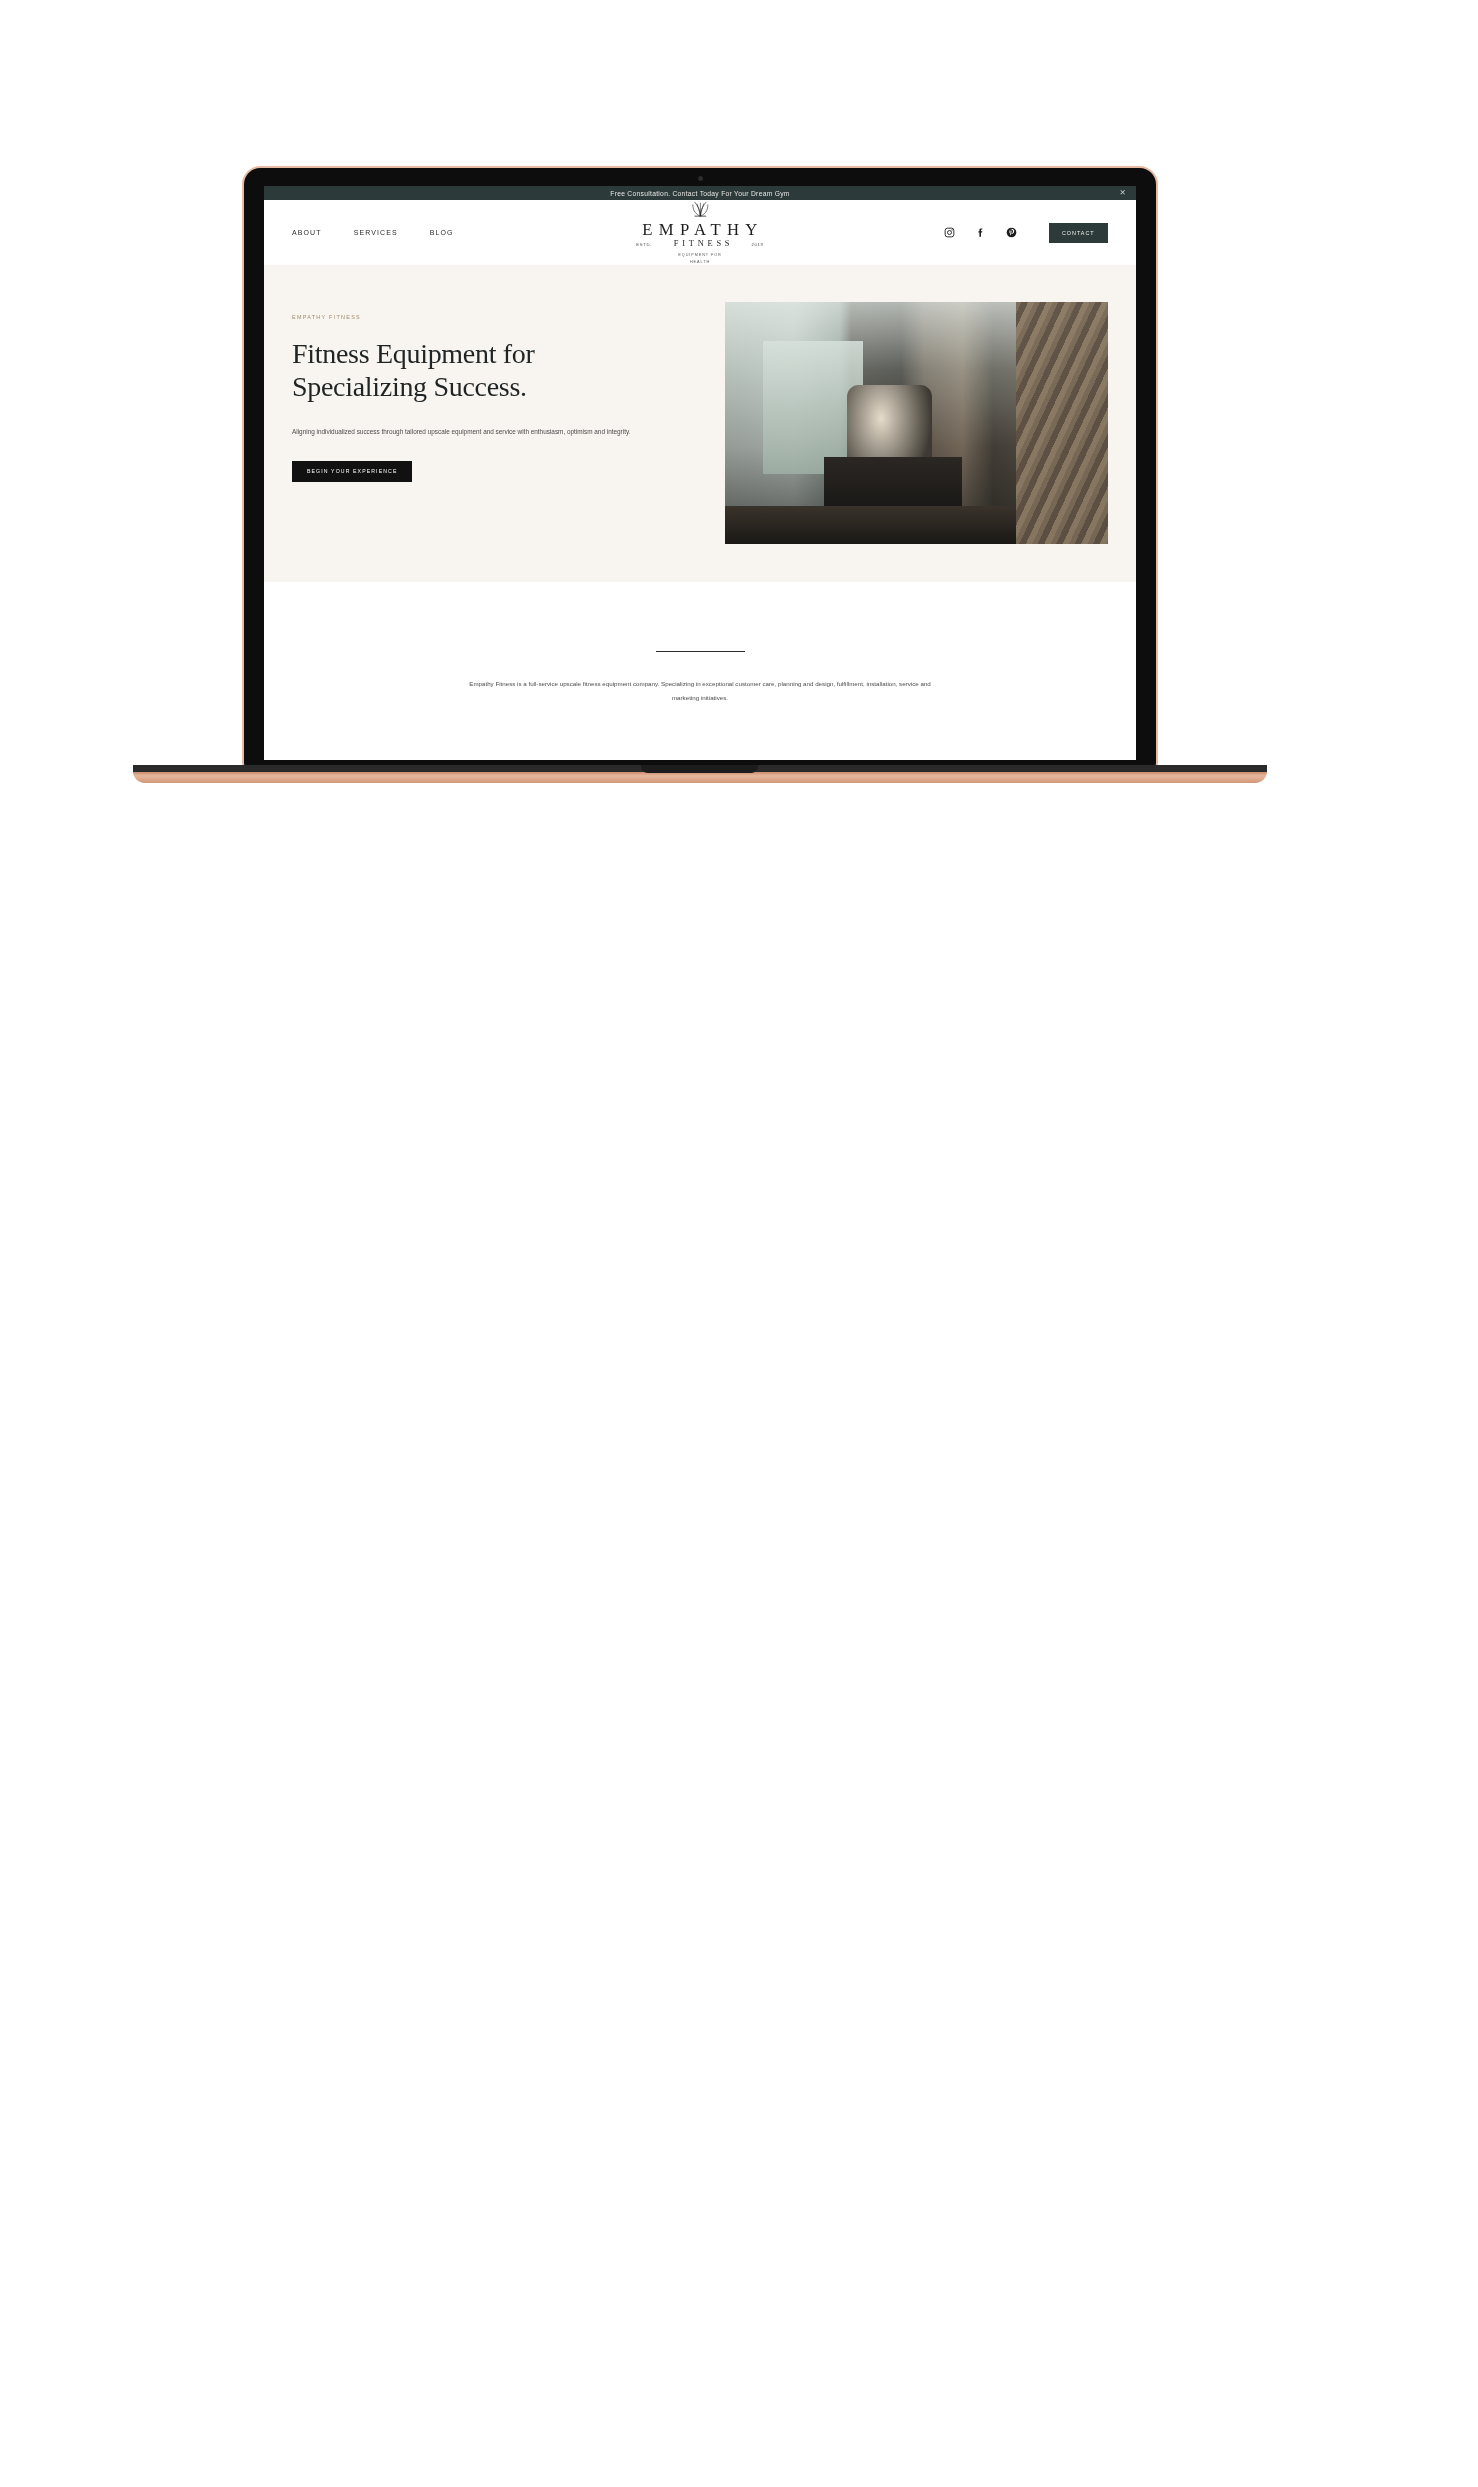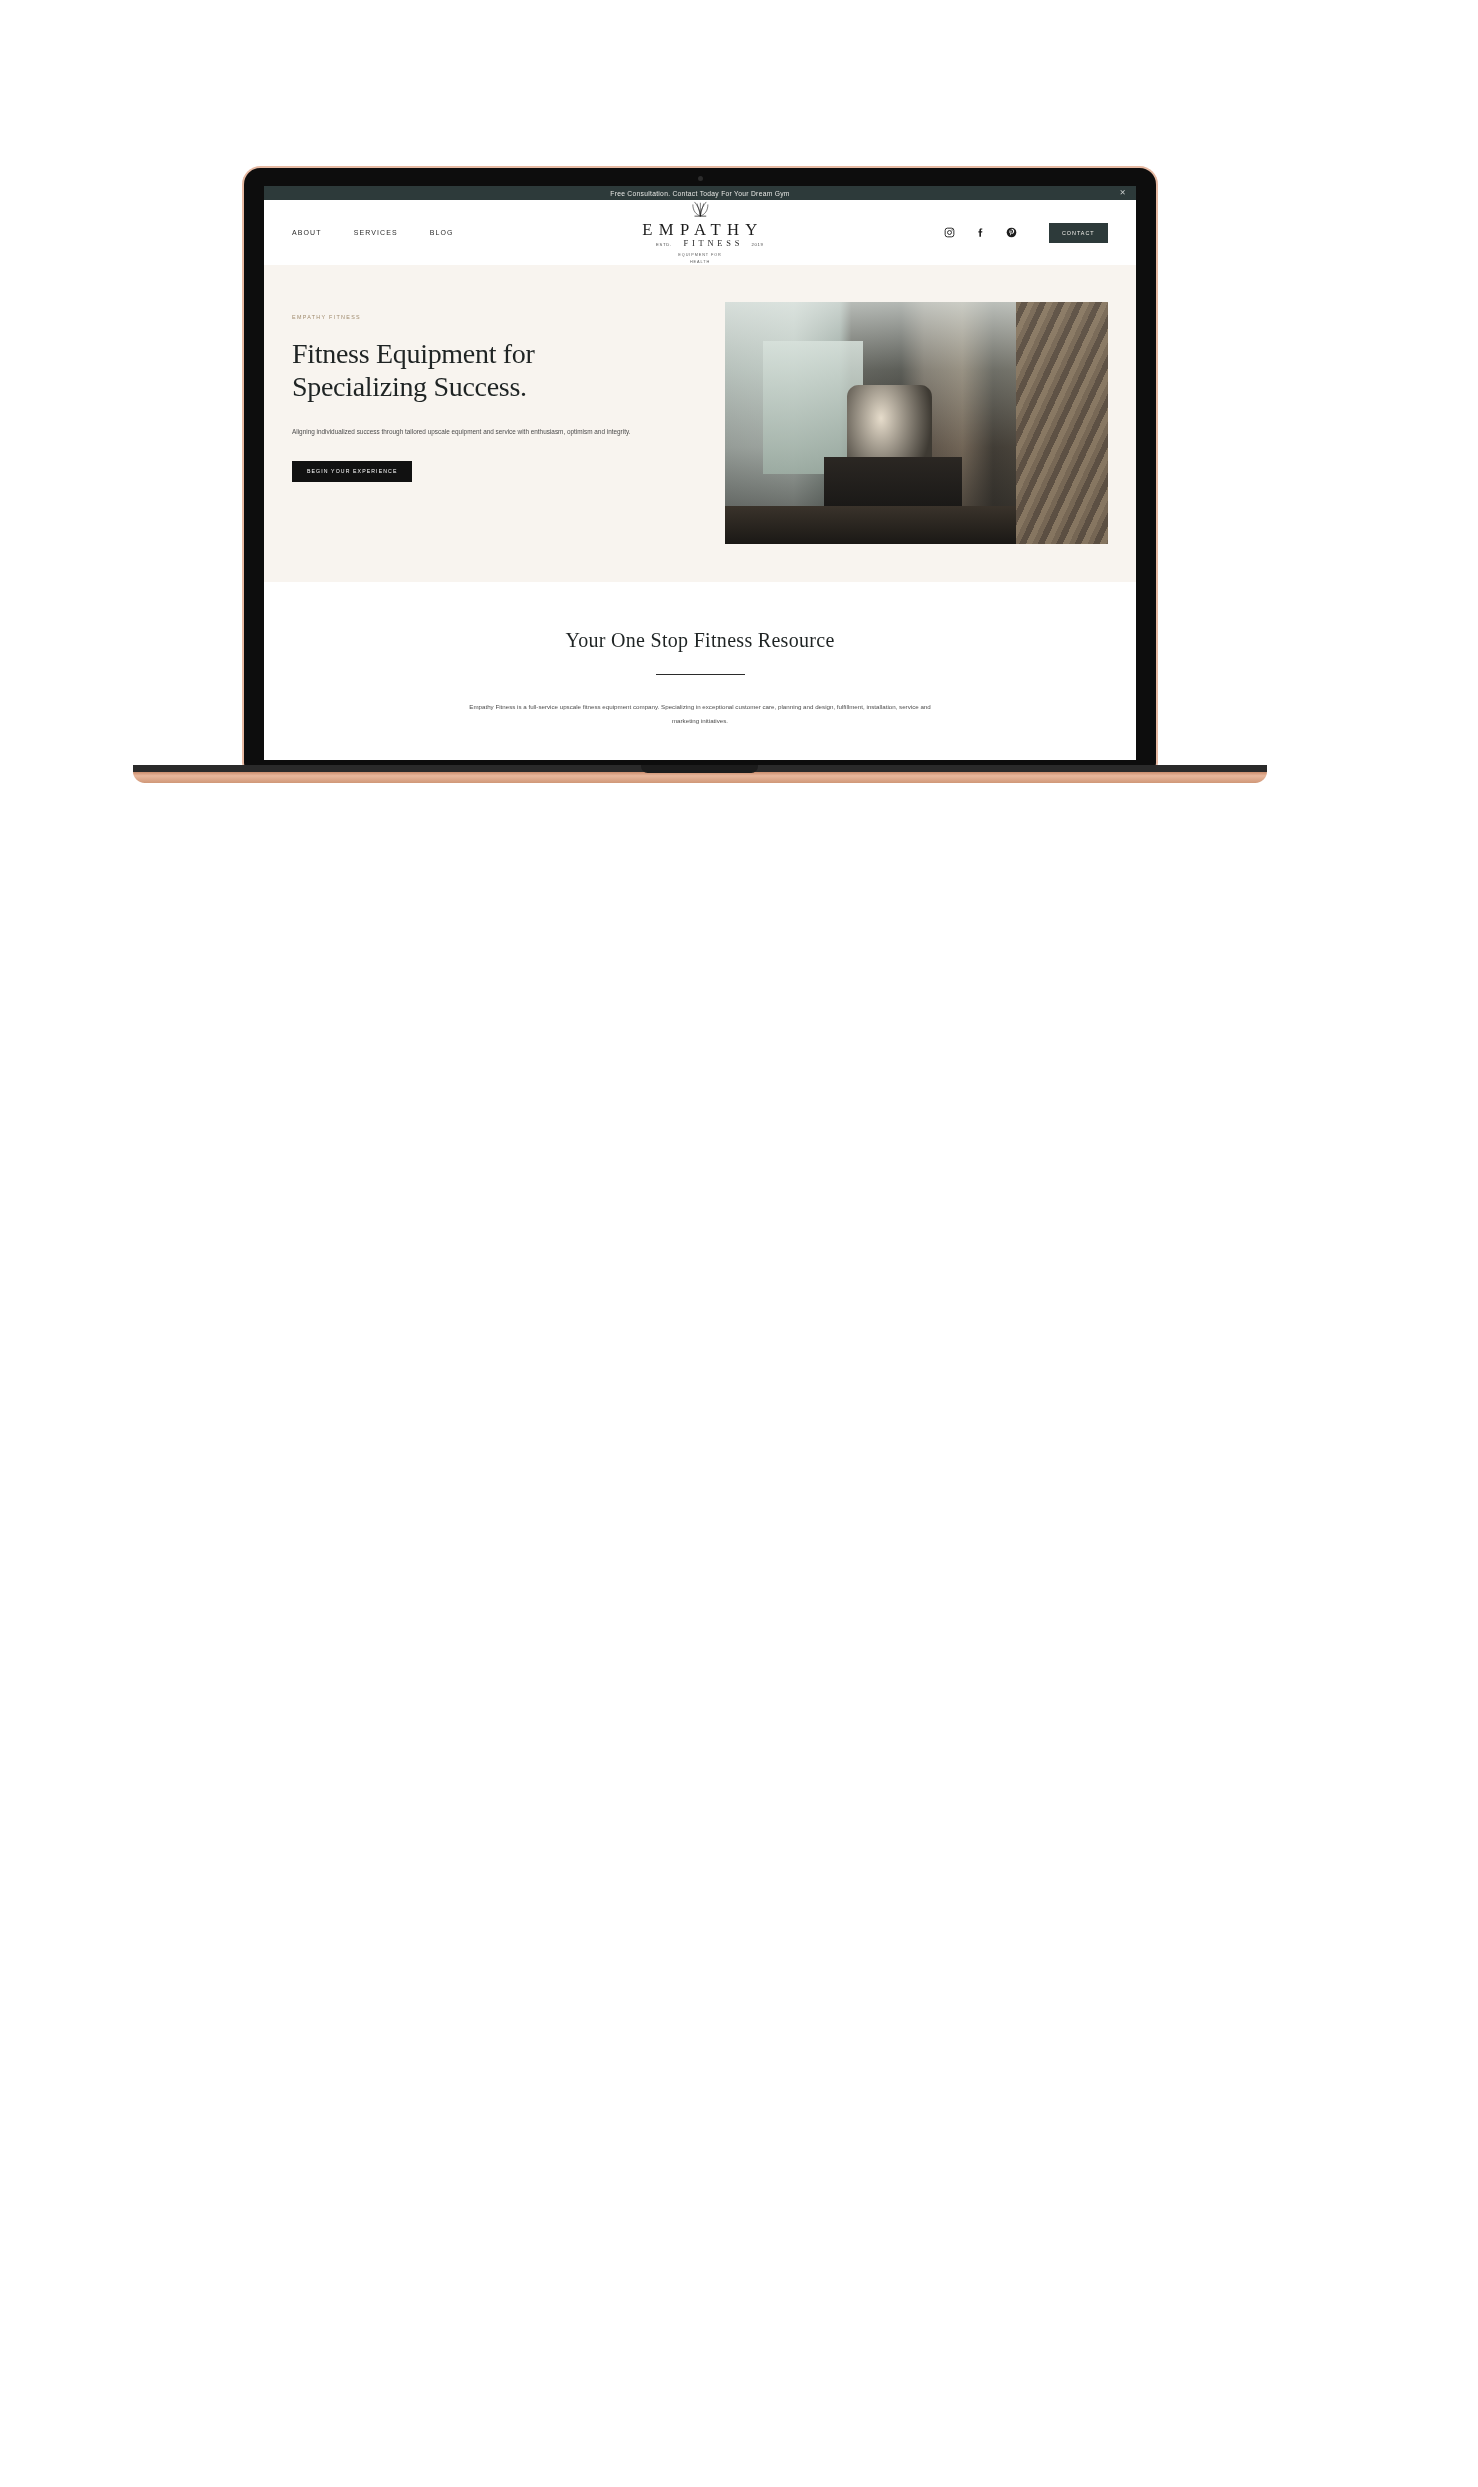--- a/index.html
+++ b/index.html
@@ -92,21 +92,21 @@
     text-align: center;
   }
   .brand-mark { margin: 0 auto 3.3px; display: block; }
   .brand-name {
     font-family: "Liberation Serif", serif;
     font-size: 16.7px; letter-spacing: 6.3px;
     color: #1d1d1d; line-height: 1;
     padding-left: 5.9px;
   }
   .brand-sub {
-    display: flex; align-items: flex-end; justify-content: flex-end;
+    display: flex; align-items: flex-end; justify-content: space-between;
     gap: 8.4px; margin-top: 1px;
   }
   .brand-estd, .brand-year {
     font-size: 4.2px; letter-spacing: 0.7px; color: #4a4a4a;
     padding-bottom: 0.8px;
   }
   .brand-fitness {
     font-family: "Liberation Serif", serif;
     font-size: 8.4px; letter-spacing: 3.8px; color: #1d1d1d;
     padding-left: 3.3px;
@@ -265,21 +265,20 @@
             <div style="position:absolute;left:10%;top:16%;width:26%;height:55%;background:linear-gradient(to bottom,#d8e2dc,#9fb0a6);opacity:.85;"></div>
             <div style="position:absolute;left:32%;top:34%;width:22%;height:46%;background:radial-gradient(ellipse at 40% 30%,#e6dccb 0%,#3e3a33 70%);border-radius:11.7px 11.7px 3.3px 3.3px;"></div>
             <div style="position:absolute;left:26%;top:64%;width:36%;height:30%;background:linear-gradient(to bottom,#2b2723,#121211);"></div>
             <div style="position:absolute;left:0;bottom:0;width:100%;height:16%;background:linear-gradient(to bottom,#3a332b,#1a1815);"></div>
             <div style="position:absolute;right:0;top:0;width:24%;height:100%;background:repeating-linear-gradient(115deg,#7a6a57 0 5px,#5e5144 5px 11px,#8b7a64 11px 16.7px);opacity:.95;"></div>
           </div>
         </div>
       </div>
 
       <div class="intro">
-        <h2>Your One Stop Fitness Resource</h2>
         <div class="rule"></div>
         <p>Empathy Fitness is a full-service upscale fitness equipment company. Specializing in exceptional customer care, planning and design, fulfillment, installation, service and marketing initiatives.</p>
 
       </div>
 
     </div>
   </div>
   <div class="laptop-base"></div>
   <div class="laptop-notch"></div>
 </div>

